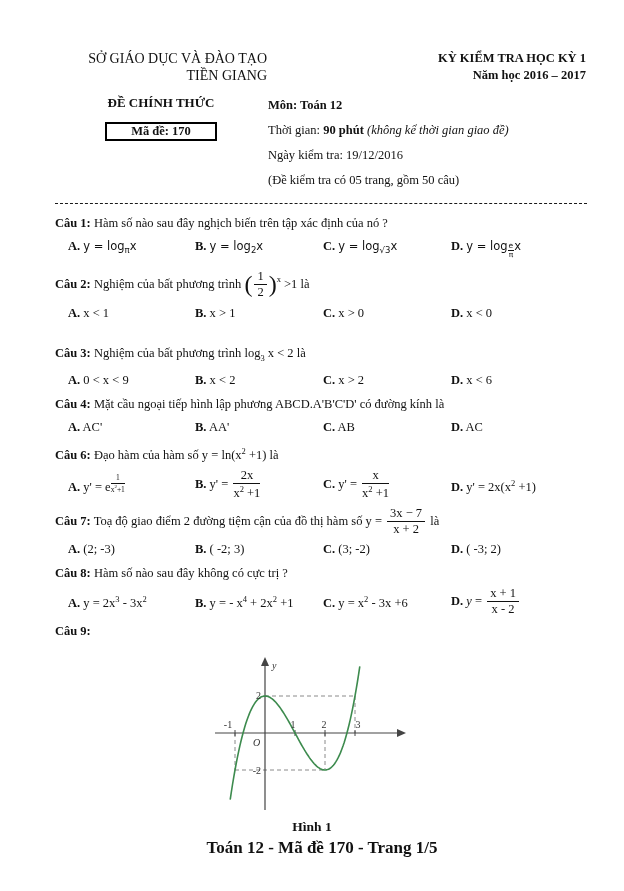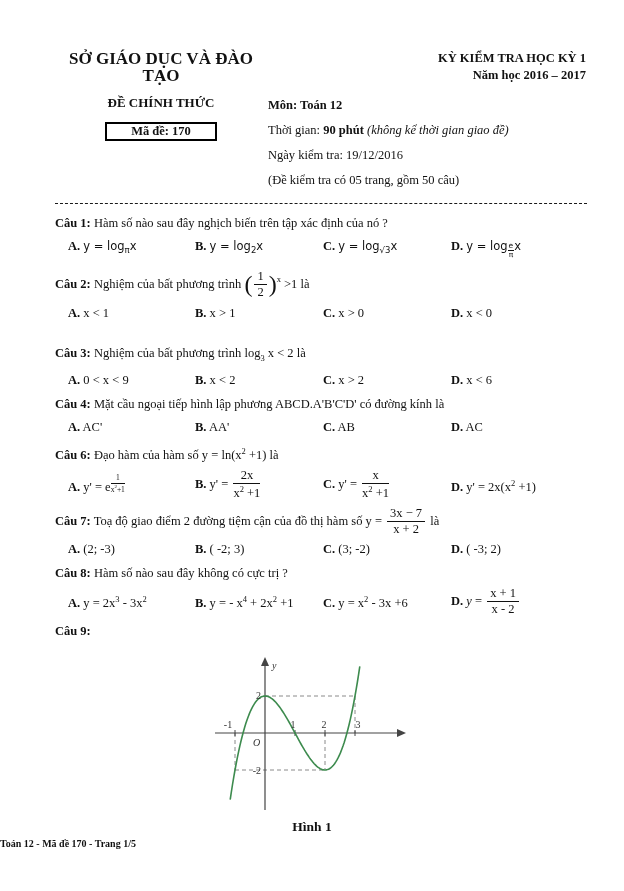--- a/index.html
+++ b/index.html
@@ -1,21 +1,21 @@
 <!DOCTYPE html>
 <html><head>
 <meta charset="utf-8">
 <style>
   html,body{margin:0;padding:0;background:#fff;}
   body{width:624px;height:891px;overflow:hidden;position:relative;
        font-family:"Liberation Serif", serif;color:#111;font-size:12.5px;}
   
   .hdr{position:absolute;top:50px;left:0;width:624px;height:150px;}
   .hdr-left{position:absolute;left:55px;top:0;width:212px;text-align:center;}
-  .hdr-left .l1,.hdr-left .l2{font-weight:bold;font-size:17px;line-height:17px;}
+  .hdr-left .l1,.hdr-left .l2{font-weight:normal;font-size:14px;line-height:17px;text-align:right;}
   .exam-type{font-weight:bold;font-size:13px;margin-top:11px;}
   .code-box{display:inline-block;margin-top:11px;border:2px solid #000;
             padding:0 24px;font-weight:bold;font-size:12.5px;}
   .hdr-right{position:absolute;left:268px;top:0;width:318px;}
   .hdr-right .r1,.hdr-right .r2{font-weight:bold;text-align:right;font-size:12.5px;line-height:17px;}
   .hdr-right .meta{text-align:left;margin-top:9px;}
   .hdr-right .meta div{line-height:25px;font-size:12.5px;}
   .subject{font-weight:bold;font-size:13px;}
   
   .sep{position:absolute;top:203px;left:55px;width:532px;border-top:1.6px dashed #1a1a1a;}
@@ -39,29 +39,30 @@
   .sfr{display:inline-block;text-align:center;vertical-align:middle;font-size:7.5px;line-height:1.1;}
   .sfr span{display:block;}
   .sfr span:first-child{border-bottom:1px solid #111;padding:0 1px;}
   .bp{font-size:24px;font-weight:400;vertical-align:-4px;line-height:0;display:inline-block;}
   .mono-eq{font-family:"DejaVu Sans", sans-serif;font-size:11.5px;}
   
   .fig{position:absolute;top:655px;left:0;width:624px;text-align:center;}
   .fig svg{display:inline-block;}
   .fig-caption{font-weight:bold;font-size:13.5px;margin-top:2px;}
   
-  .footer{position:absolute;top:838px;left:0;width:580px;text-align:left;
-          font-weight:bold;font-size:10px;}
+  .footer{position:absolute;top:838px;left:0;width:580px;text-align:center;
+          font-weight:bold;font-size:17px;padding-left:32px;}
 </style>
 </head>
 <body>
 
 <div class="hdr">
   <div class="hdr-left">
     <div class="l1">SỞ GIÁO DỤC VÀ ĐÀO TẠO</div>
+    <div class="l2">TIỀN GIANG</div>
     <div class="exam-type">ĐỀ CHÍNH THỨC</div>
     <div><span class="code-box">Mã đề: 170</span></div>
   </div>
   <div class="hdr-right">
     <div class="r1">KỲ KIỂM TRA HỌC KỲ 1</div>
     <div class="r2">Năm học 2016 – 2017</div>
     <div class="meta">
       <div class="subject">Môn: Toán 12</div>
       <div><span>Thời gian: </span><b>90 phút</b><i> (không kể thời gian giao đề)</i></div>
       <div>Ngày kiểm tra:  19/12/2016</div>

